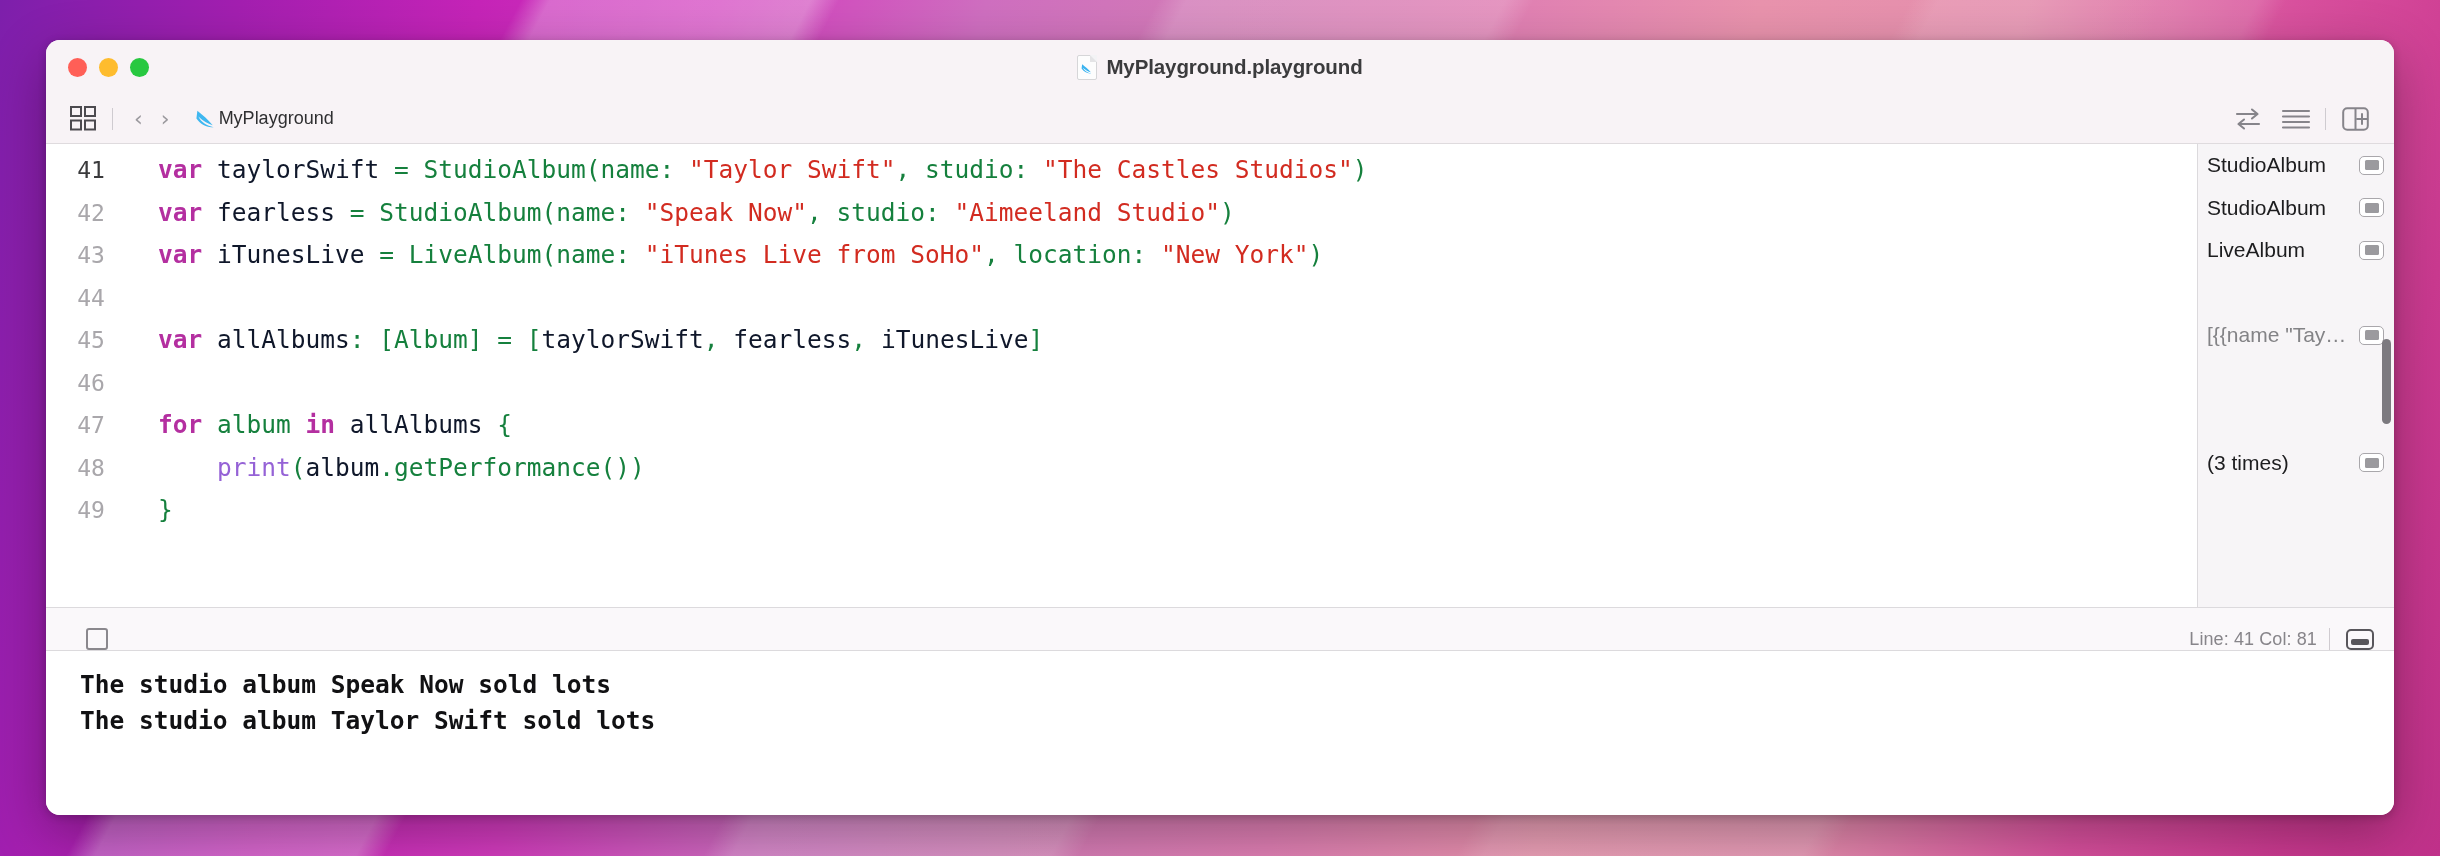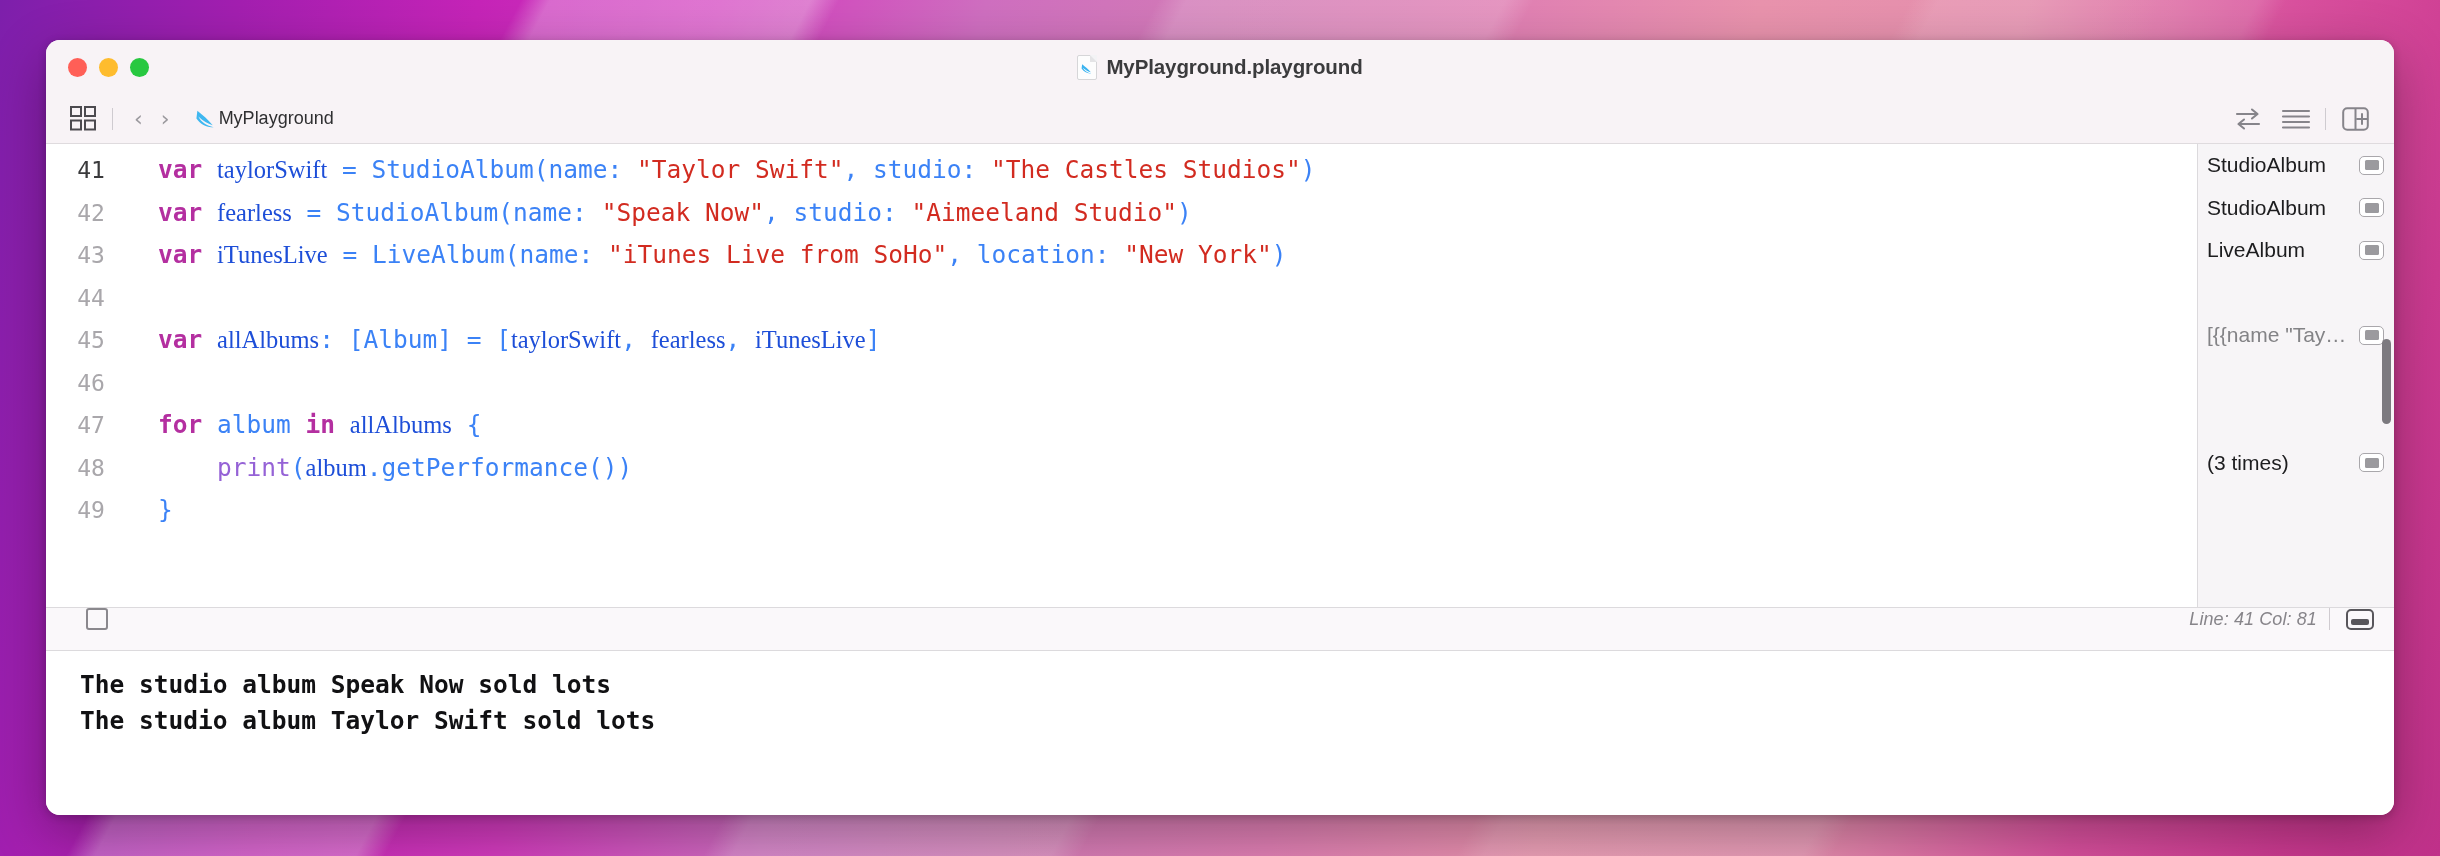--- a/index.html
+++ b/index.html
@@ -184,24 +184,24 @@
     display: inline-block;
     width: 112px;
     text-align: center;
     padding-right: 22px;
     color: #a9a7ab;
     font-size: 23px;
   }
   .ln.current .gutter { color: #3a3a3c; }
 
   .kw   { color: #b42fa0; font-weight: bold; }
-  .ident{ color: #1d4ed8; font-family: Liberation Serif, serif; }
+  .ident{ color: #0f172a; }
   .str  { color: #d22b20; }
   .fn   { color: #9562d6; }
-  .pln  { color: #3b82f6; }
+  .pln  { color: #15803d; }
 
   
   .results {
     flex: 0 0 196px;
     background: #f7f5f7;
     position: relative;
     overflow: hidden;
   }
   .res-line {
     height: 42.5px;
@@ -245,23 +245,22 @@
   }
 
   
   .statusbar {
     height: 44px;
     flex: 0 0 44px;
     background: #faf8fa;
     border-top: 1px solid #dcdadd;
     border-bottom: 1px solid #dcdadd;
     display: flex;
-    align-items: flex-start;
-    padding: 0 20px 16px 22px;
-    font-style: italic;
+    align-items: flex-end;
+    padding: 0 20px 0 22px;
   }
   .stop-btn {
     width: 22px; height: 22px;
     border: 2px solid #8a888d;
     border-radius: 3px;
     background: transparent;
     margin-left: 18px;
   }
   .status-right {
     margin-left: auto;

